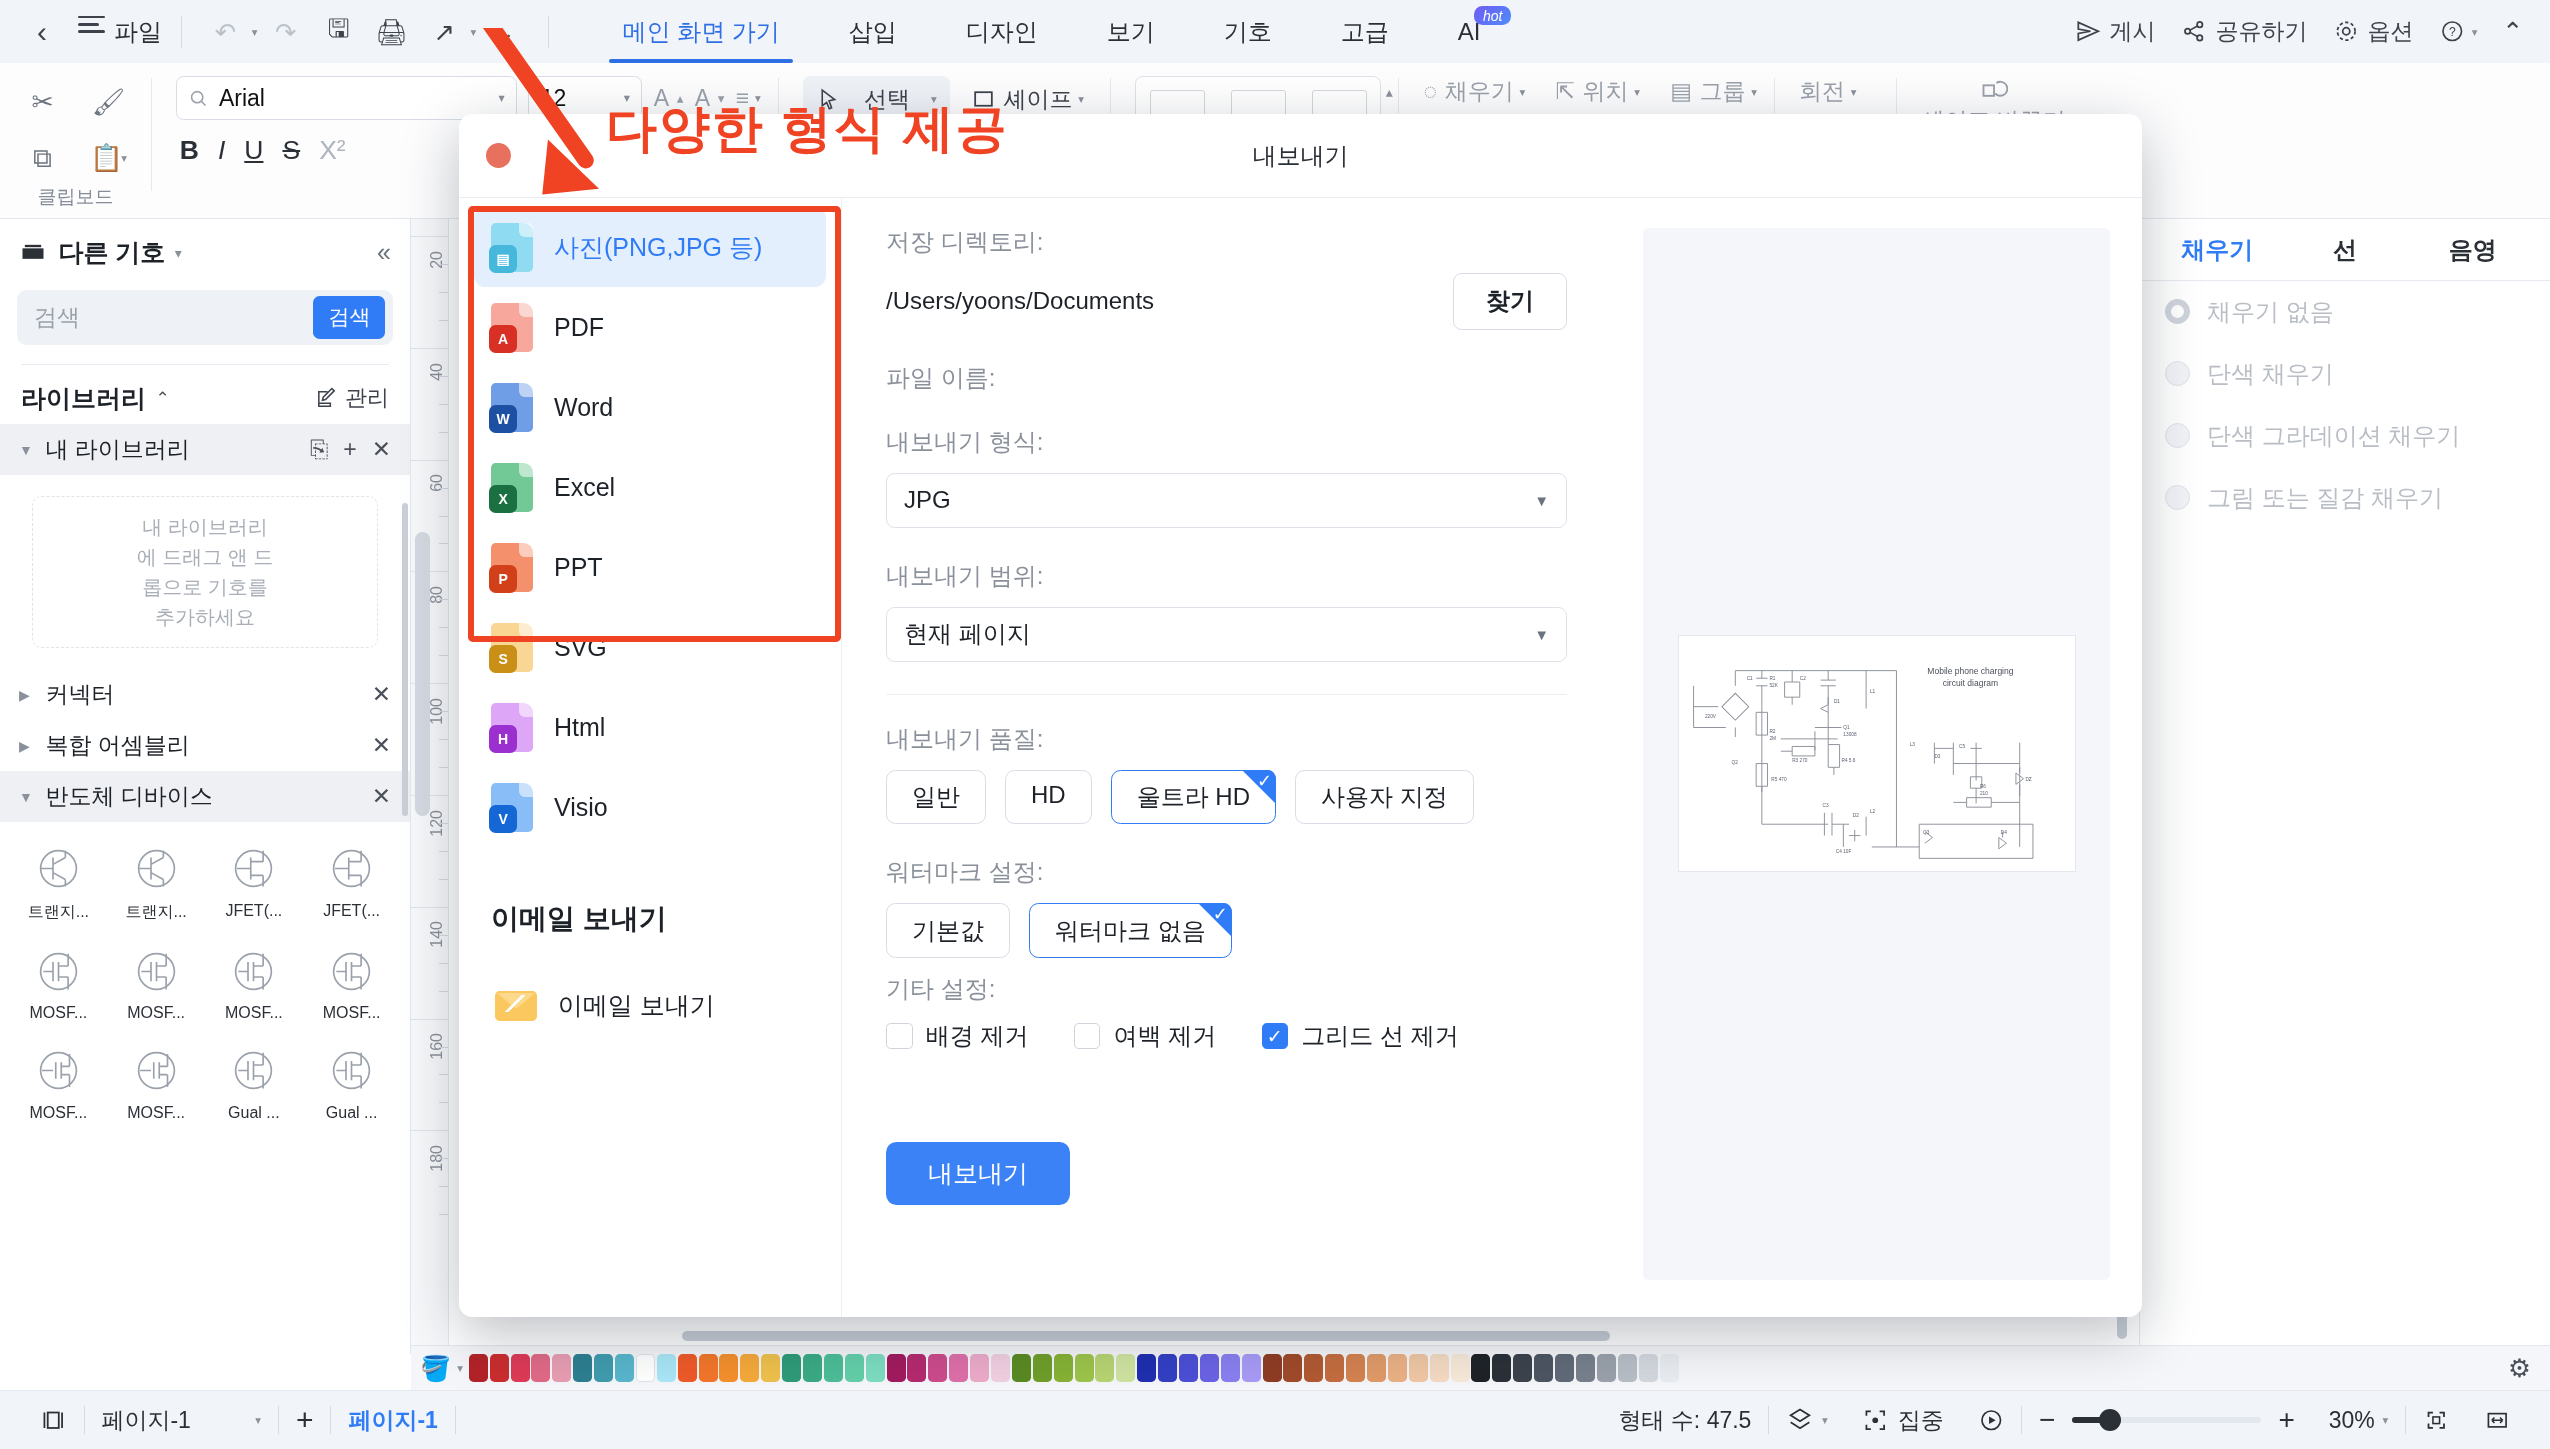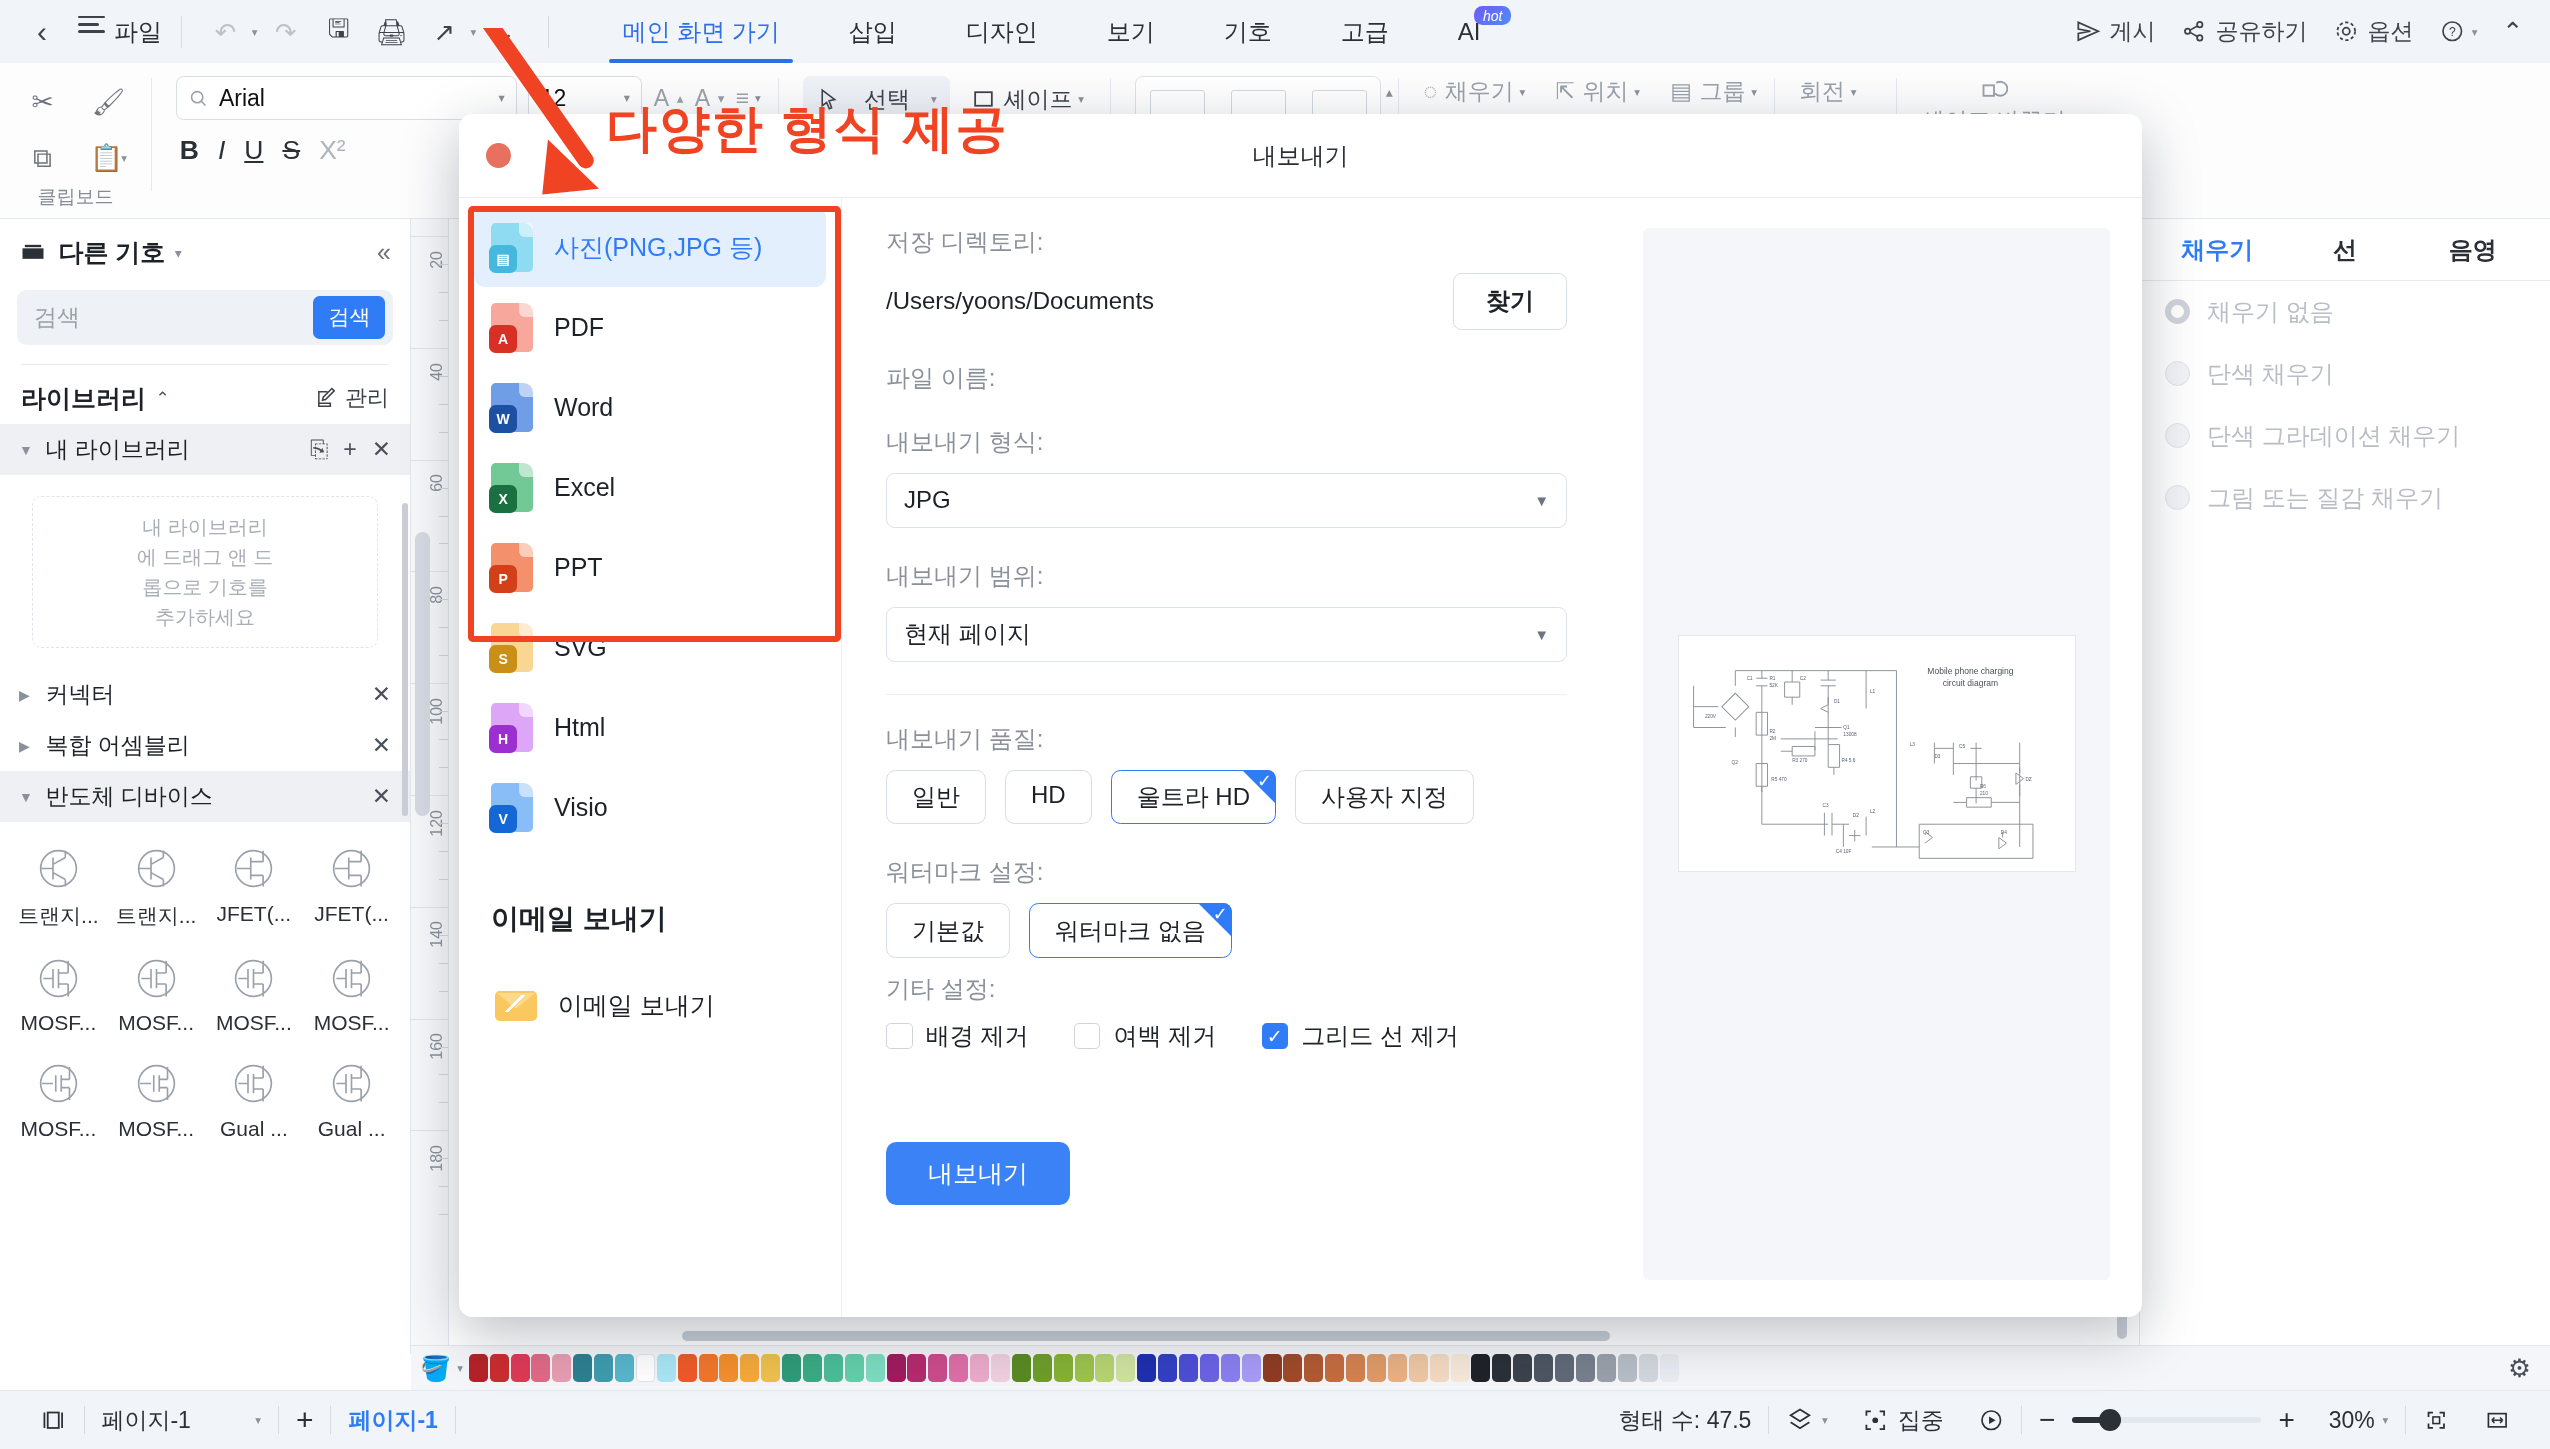--- a/index.html
+++ b/index.html
@@ -81,21 +81,21 @@
   .libhdr .up{ font-size:17px; margin-left:9.5px; color:#4a5059;}
   .libhdr .mg{ margin-left:auto; font-size:22px; color:#3d424b; display:flex; align-items:center; gap:6.6px;}
   .grprow{ display:flex; align-items:center; height:51px; padding:0 19px; font-size:23px; color:#1d2128;}
   .grprow.sel{ background:#eef0f4;}
   .grprow .tri{ font-size:14px; color:#8b919b; margin-right:11.4px; width:15px;}
   .grprow .acts{ margin-left:auto; display:flex; gap:15px; color:#4a5059; font-size:23px;}
   .dropzone{ margin:21px 32px; border:1.9px dashed #dfe3ea; border-radius:9.5px; height:152px;
              display:flex; flex-direction:column; align-items:center; justify-content:center; color:#a9aeb7; font-size:20px; line-height:1.5; text-align:center;}
   .symgrid{ display:grid; grid-template-columns:repeat(4,1fr); padding:11.4px 9.5px 0 9.5px; row-gap:5.7px;}
   .symcell{ display:flex; flex-direction:column; align-items:center; gap:5.7px; padding:7.6px 0;}
-  .symcell .cap{ font-size:21px; color:#2b2f36;}
+  .symcell .cap{ font-size:16px; color:#2b2f36;}
   .lp-scroll{ position:absolute; right:1.9px; top:284px; width:6.6px; height:313px; background:#c9ced7; border-radius:3.8px;}
 
   
   .ruler-v{ position:absolute; left:411px; top:219px; width:38px; bottom:95px; background:#f7f8fa; border-right:0.9px solid #e3e7ee;}
   .ruler-v .tick{ position:absolute; right:0; height:0.9px; background:#d4d9e1; width:9.5px;}
   .ruler-v .tickM{ width:38px; background:#dfe3ea;}
   .ruler-v .num{ position:absolute; right:11.4px; font-size:16px; color:#8b919b; transform:rotate(-90deg); transform-origin:100% 50%;}
   .ruler-v .handle{ position:absolute; left:3.8px; width:15px; background:#d5dae2; border-radius:8.5px;}
 
   

